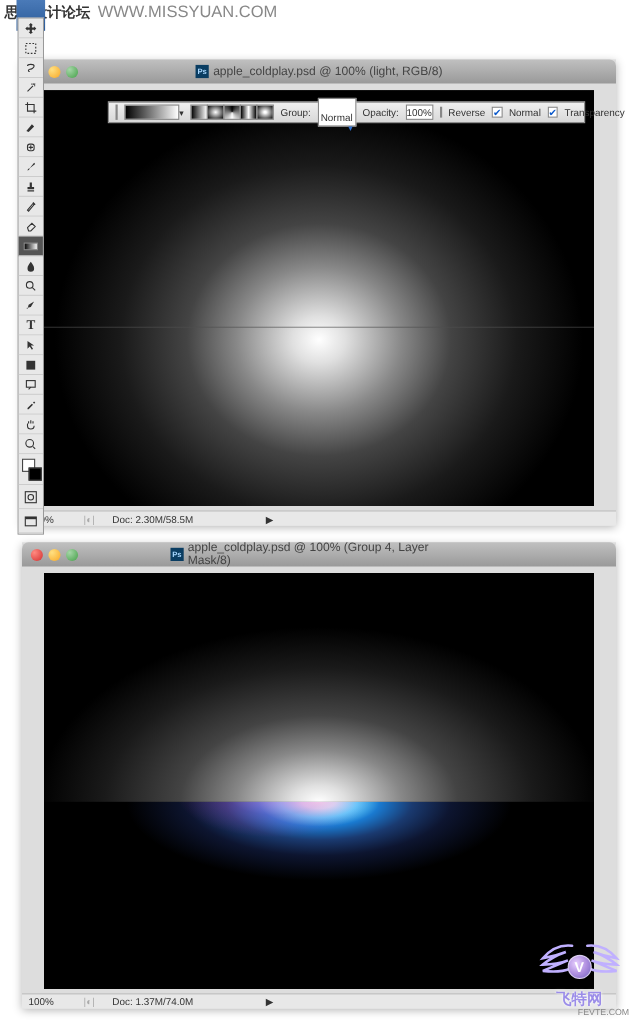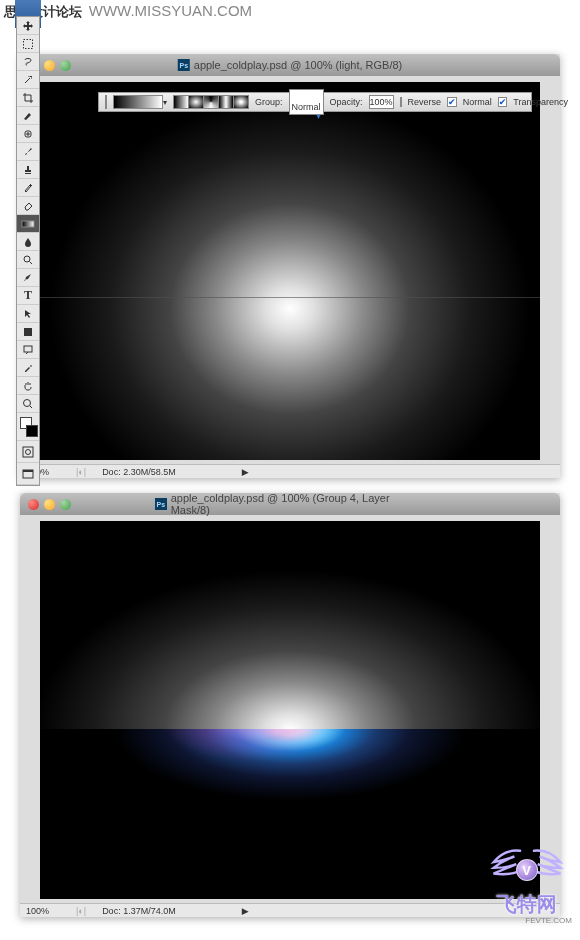--- a/index.html
+++ b/index.html
@@ -55,21 +55,21 @@
 .sb-zoom { width: 34px; }
 .sb-div { color: #aaa; }
 .sb-arrow { margin-left: 50px; }
 
 .watermark { position: absolute; bottom: 15px; right: 8px; z-index: 100; display: flex; flex-direction: column; align-items: center; }
 .wm-wings { width: 90px; height: 50px; position: relative; }
 .wing-l, .wing-r { position: absolute; width: 38px; height: 42px; }
 .wing-l { left: 2px; transform: scaleX(-1); }
 .wing-r { right: 2px; }
 .wm-center { position: absolute; left: 50%; top: 14px; transform: translateX(-50%); width: 22px; height: 22px; background: radial-gradient(circle at 35% 35%, #e8d0ff, #b090e0, #7060c0); border-radius: 50%; display: flex; align-items: center; justify-content: center; color: #fff; font-weight: bold; font-size: 13px; border: 1px solid rgba(255,255,255,0.6); }
-.wm-text { color: #9b8de8; font-size: 20px; font-weight: bold; text-shadow: 0 0 3px rgba(255,255,255,0.9), 0 0 1px #fff; margin-top: -4px; }
+.wm-text { color: #9b8de8; font-size: 14px; font-weight: bold; text-shadow: 0 0 3px rgba(255,255,255,0.9), 0 0 1px #fff; margin-top: -4px; }
 .wm-sub { color: #888; font-size: 8px; margin-top: -2px; margin-left: 44px; }
 
 svg { display: block; }
 </style>
 </head>
 <body>
 
 <div class="header-text">
   <span class="header-title">思缘设计论坛</span>
   <span class="header-url">WWW.MISSYUAN.COM</span>

